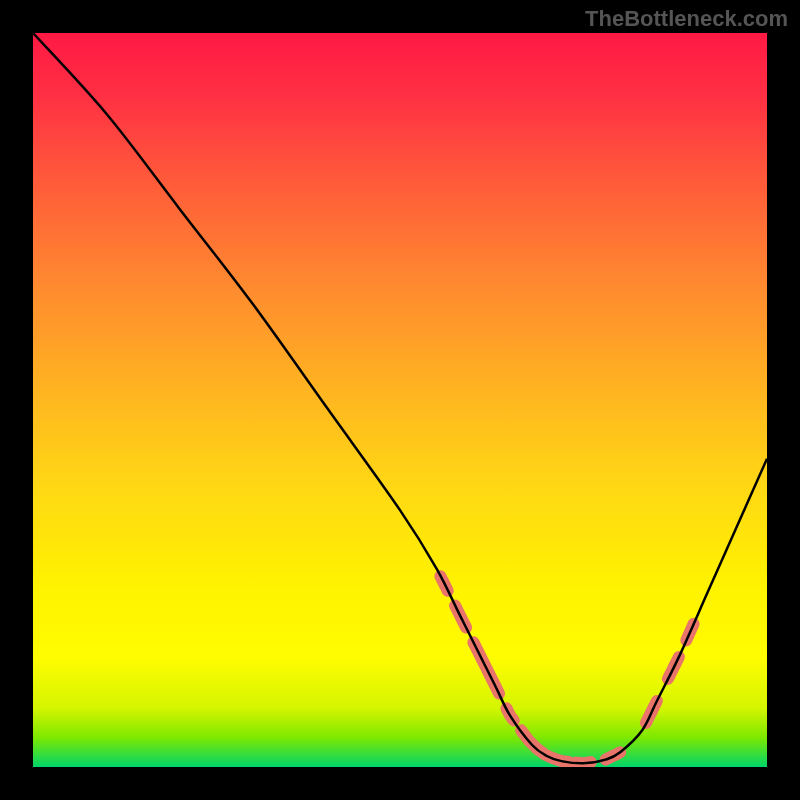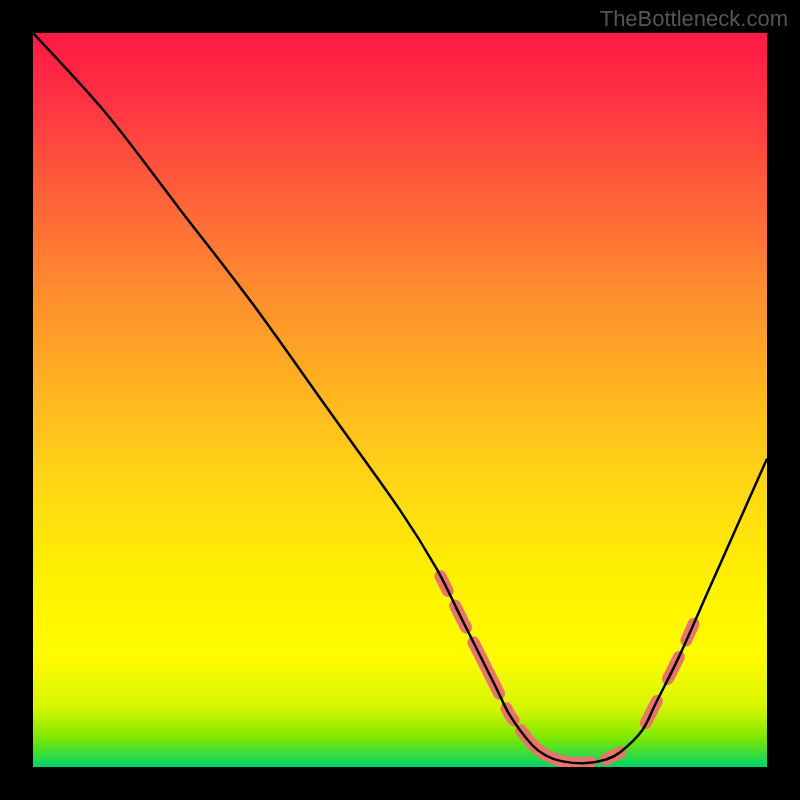--- a/index.html
+++ b/index.html
@@ -13,21 +13,21 @@
       background: #000;
       position: relative;
       font-family: Arial, sans-serif;
     }
     .watermark {
       position: absolute;
       top: 6px;
       right: 12px;
       color: #555;
       font-size: 22px;
-      font-weight: normal;
+      font-weight: bold;
       z-index: 10;
     }
     .chart-container {
       position: absolute;
       left: 33px;
       top: 33px;
       width: 734px;
       height: 734px;
       overflow: hidden;
     }

